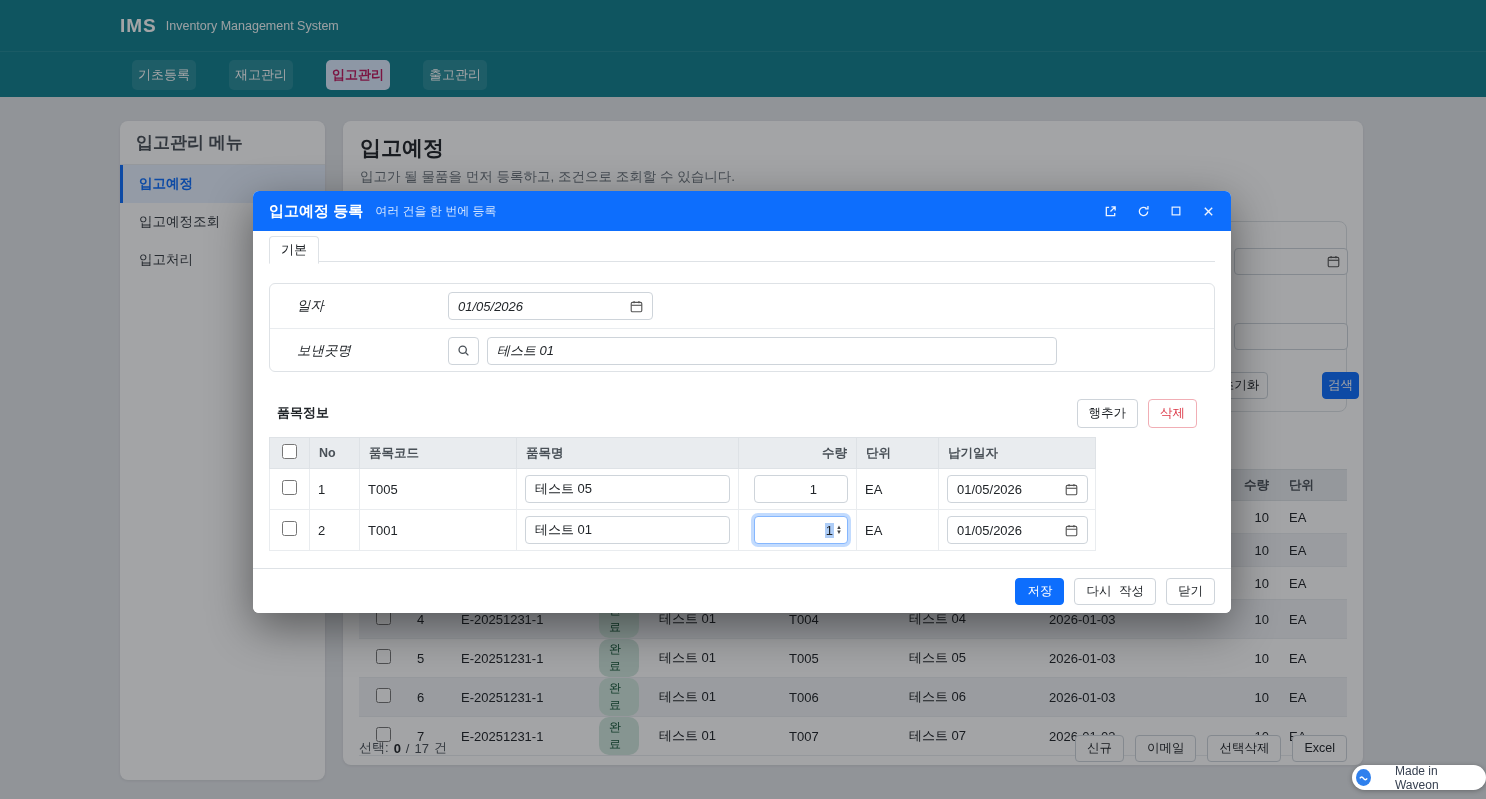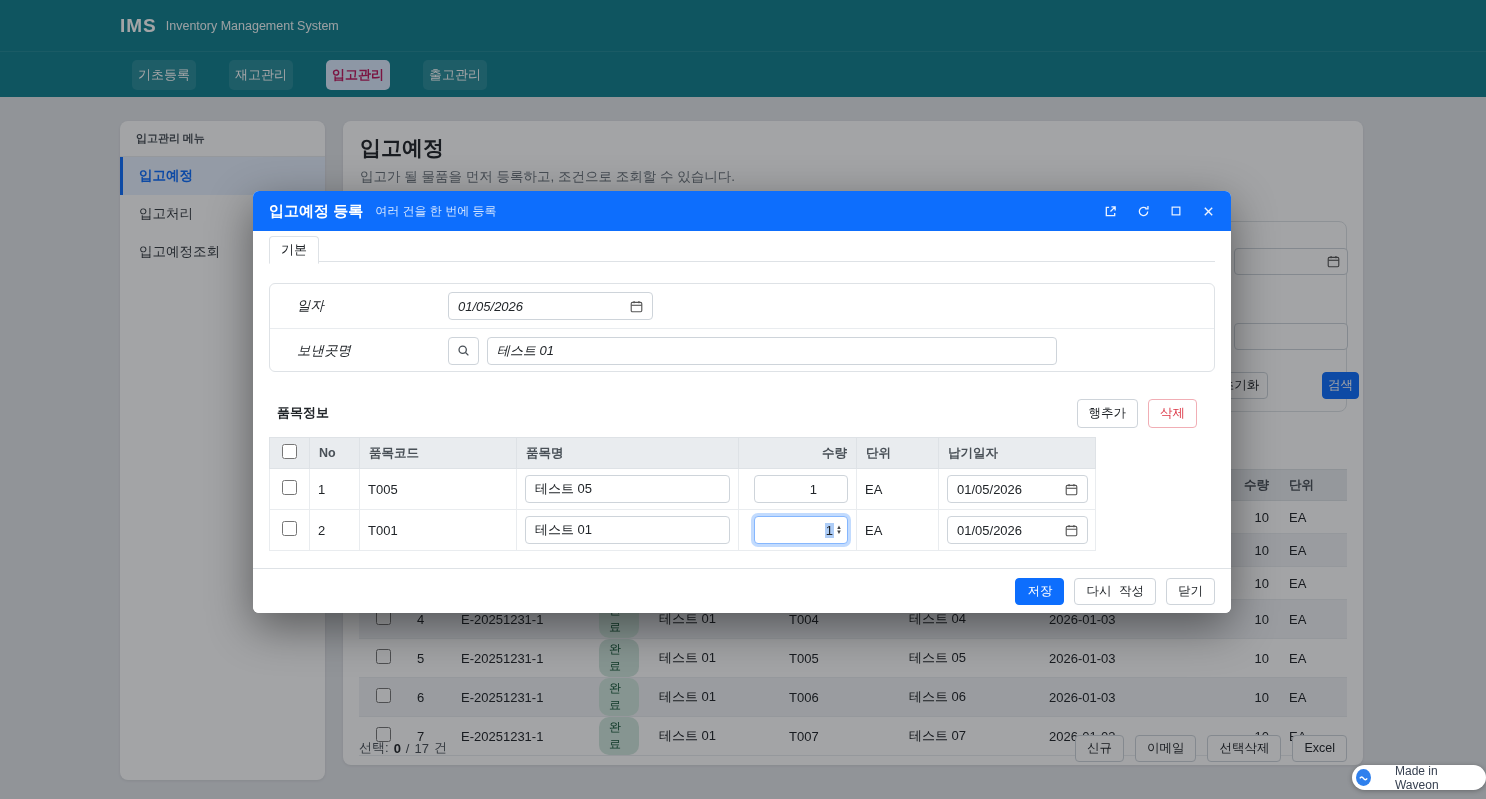--- a/index.html
+++ b/index.html
@@ -35,23 +35,22 @@
   }
   .nav-tab.active { background: #dbeafe; color: #be185d; font-weight: 700; }
 
   
   .sidebar {
     position: absolute; left: 120px; top: 121px; width: 205px; height: 659px;
     background: #fff; border-radius: 8px; box-shadow: 0 1px 3px rgba(0,0,0,.08);
     overflow: hidden;
   }
   .sidebar-title {
-    padding: 10px 16px; font-size: 11px; font-weight: 600; color: #495057;
+    padding: 10px 16px; font-size: 17px; font-weight: 600; color: #495057;
     border-bottom: 1px solid #e9ecef;
-    font-family: Liberation Serif, serif;
   }
   .side-item {
     padding: 10px 16px; font-size: 13.5px; color: #343a40; cursor: pointer;
     border-left: 3px solid transparent;
   }
   .side-item.active {
     background: #e7f1ff; color: var(--primary, #0d6efd); font-weight: 600;
     border-left-color: var(--primary, #0d6efd);
   }
 
@@ -215,22 +214,22 @@
     <button class="nav-tab">기초등록</button>
     <button class="nav-tab">재고관리</button>
     <button class="nav-tab active">입고관리</button>
     <button class="nav-tab">출고관리</button>
   </div>
 </nav>
 
 <aside class="sidebar">
   <div class="sidebar-title">입고관리 메뉴</div>
   <div class="side-item active">입고예정</div>
+  <div class="side-item">입고예정조회</div>
   <div class="side-item">입고처리</div>
-  <div class="side-item">입고예정조회</div>
 </aside>
 
 <main class="maincard">
   <h1 class="page-title">입고예정</h1>
   <p class="page-sub">입고가 될 물품을 먼저 등록하고, 조건으로 조회할 수 있습니다.</p>
 
   <div class="filterbox">
     <div class="f-date">
       <span class="cal-icon">
         <svg width="13" height="13" viewBox="0 0 16 16">

